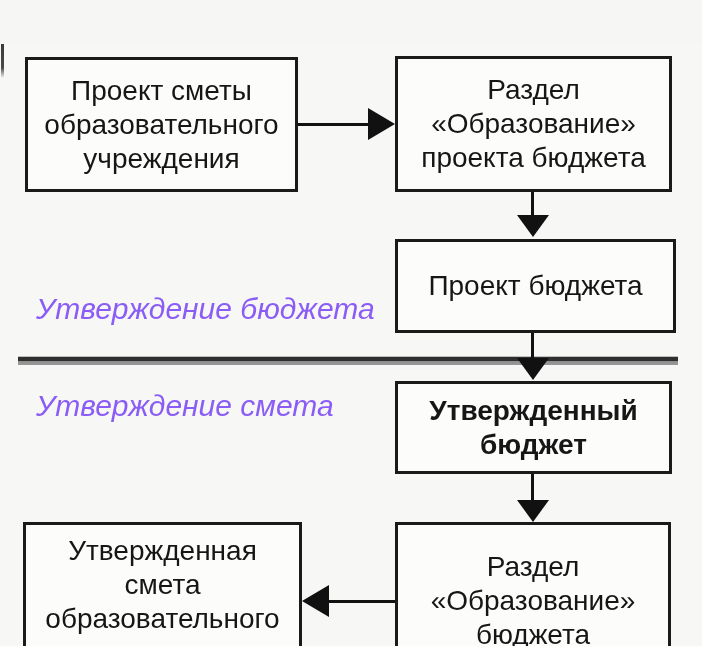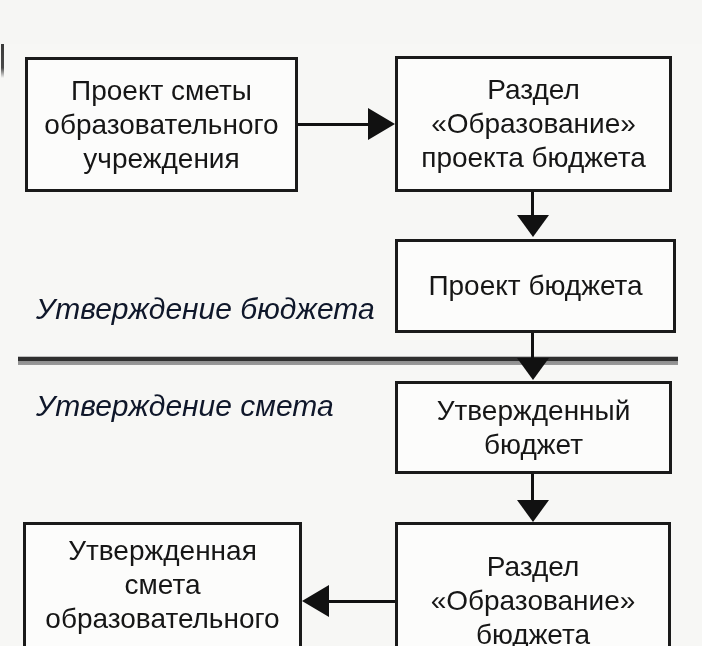--- a/index.html
+++ b/index.html
@@ -27,29 +27,29 @@
     justify-content: center;
     text-align: center;
     color: #161616;
     font-size: 28px;
     line-height: 34px;
   }
   .node span { white-space: pre-line; }
   .node-draft-estimate        { left: 25px;  top: 13px;  width: 273px; height: 135px; }
   .node-edu-section-draft     { left: 395px; top: 12px;  width: 277px; height: 136px; }
   .node-draft-budget          { left: 395px; top: 195px; width: 281px; height: 94px;  }
-  .node-approved-budget       { left: 395px; top: 337px; width: 277px; height: 93px;  }
+  .node-approved-budget       { left: 395px; top: 337px; width: 277px; height: 93px; font-weight: bold;  }
   .node-edu-section-budget    { left: 395px; top: 478px; width: 276px; height: 157px; }
   .node-approved-estimate     { left: 23px;  top: 478px; width: 279px; height: 159px; }
   
   .phase-label {
     position: absolute;
     font-size: 30px;
     font-style: italic;
-    color: #0f172a;
+    color: #8b5cf6;
     white-space: nowrap;
   }
   .phase-label-budget   { left: 36px; top: 248px; }
   .phase-label-estimate { left: 36px; top: 345px; }
   
   .phase-divider {
     position: absolute;
     left: 18px; top: 312px;
     width: 660px; height: 9px;
     background: linear-gradient(to bottom,

